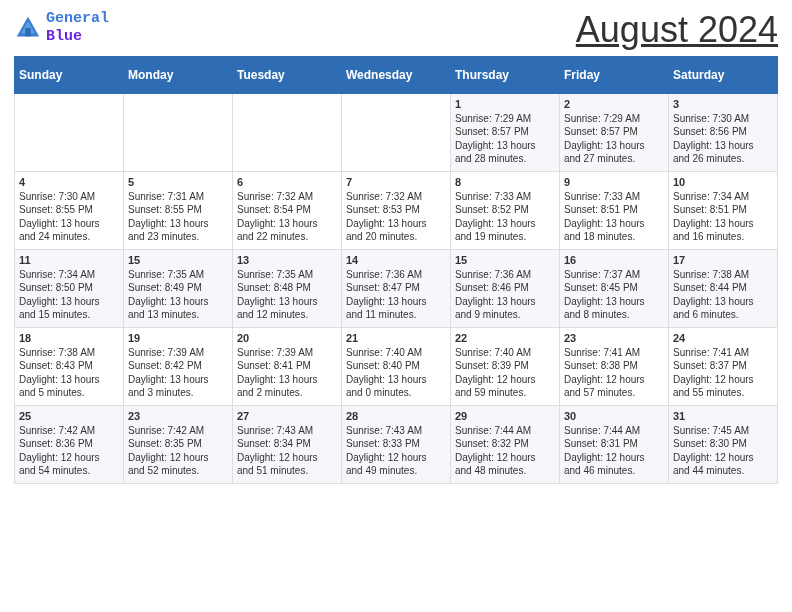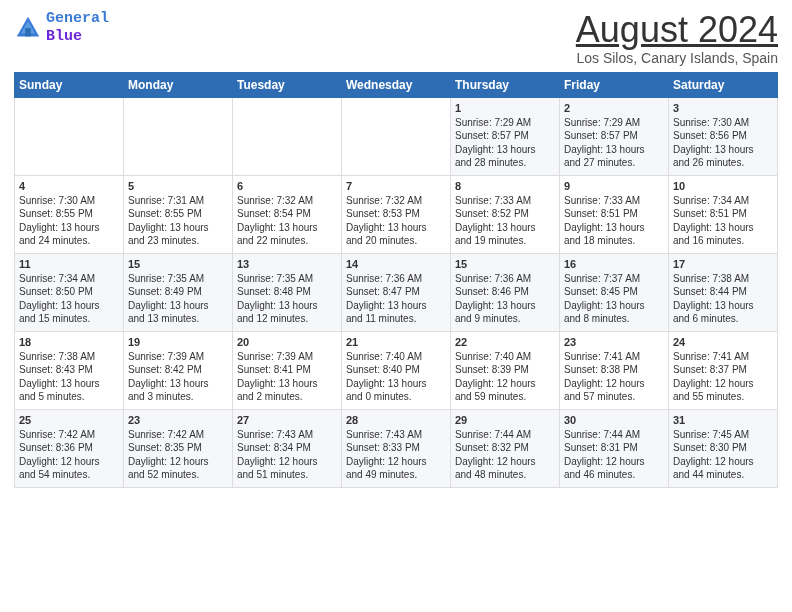--- a/index.html
+++ b/index.html
@@ -56,21 +56,21 @@
     table {
       width: 100%;
       border-collapse: collapse;
       table-layout: fixed;
     }
     thead tr th {
       background-color: #2e6db4;
       color: #fff;
       font-size: 12px;
       font-weight: bold;
-      padding: 5px 4px;
+      padding: 11px 4px;
       text-align: left;
       border: 1px solid #2e6db4;
     }
     tbody tr td {
       vertical-align: top;
       font-size: 10px;
       color: #333;
       padding: 4px 4px;
       border: 1px solid #ddd;
       height: 78px;
@@ -106,21 +106,20 @@
         <polygon points="20,10 30,28 10,28" fill="#5a9de0"></polygon>
         <rect x="16" y="20" width="8" height="12" fill="#2e6db4"></rect>
       </svg>
       <div class="logo-text">
         <div><span>General</span></div>
         <div><span style="color:#6d28d9">Blue</span></div>
       </div>
     </div>
     <div class="title-block">
       <div class="main-title">August 2024</div>
-      <div class="subtitle">Los Silos, Canary Islands, Spain</div>
     </div>
   </div>
 
   <table>
     <thead>
       <tr>
       <th>Sunday</th>
           <th>Monday</th>
           <th>Tuesday</th>
           <th>Wednesday</th>

